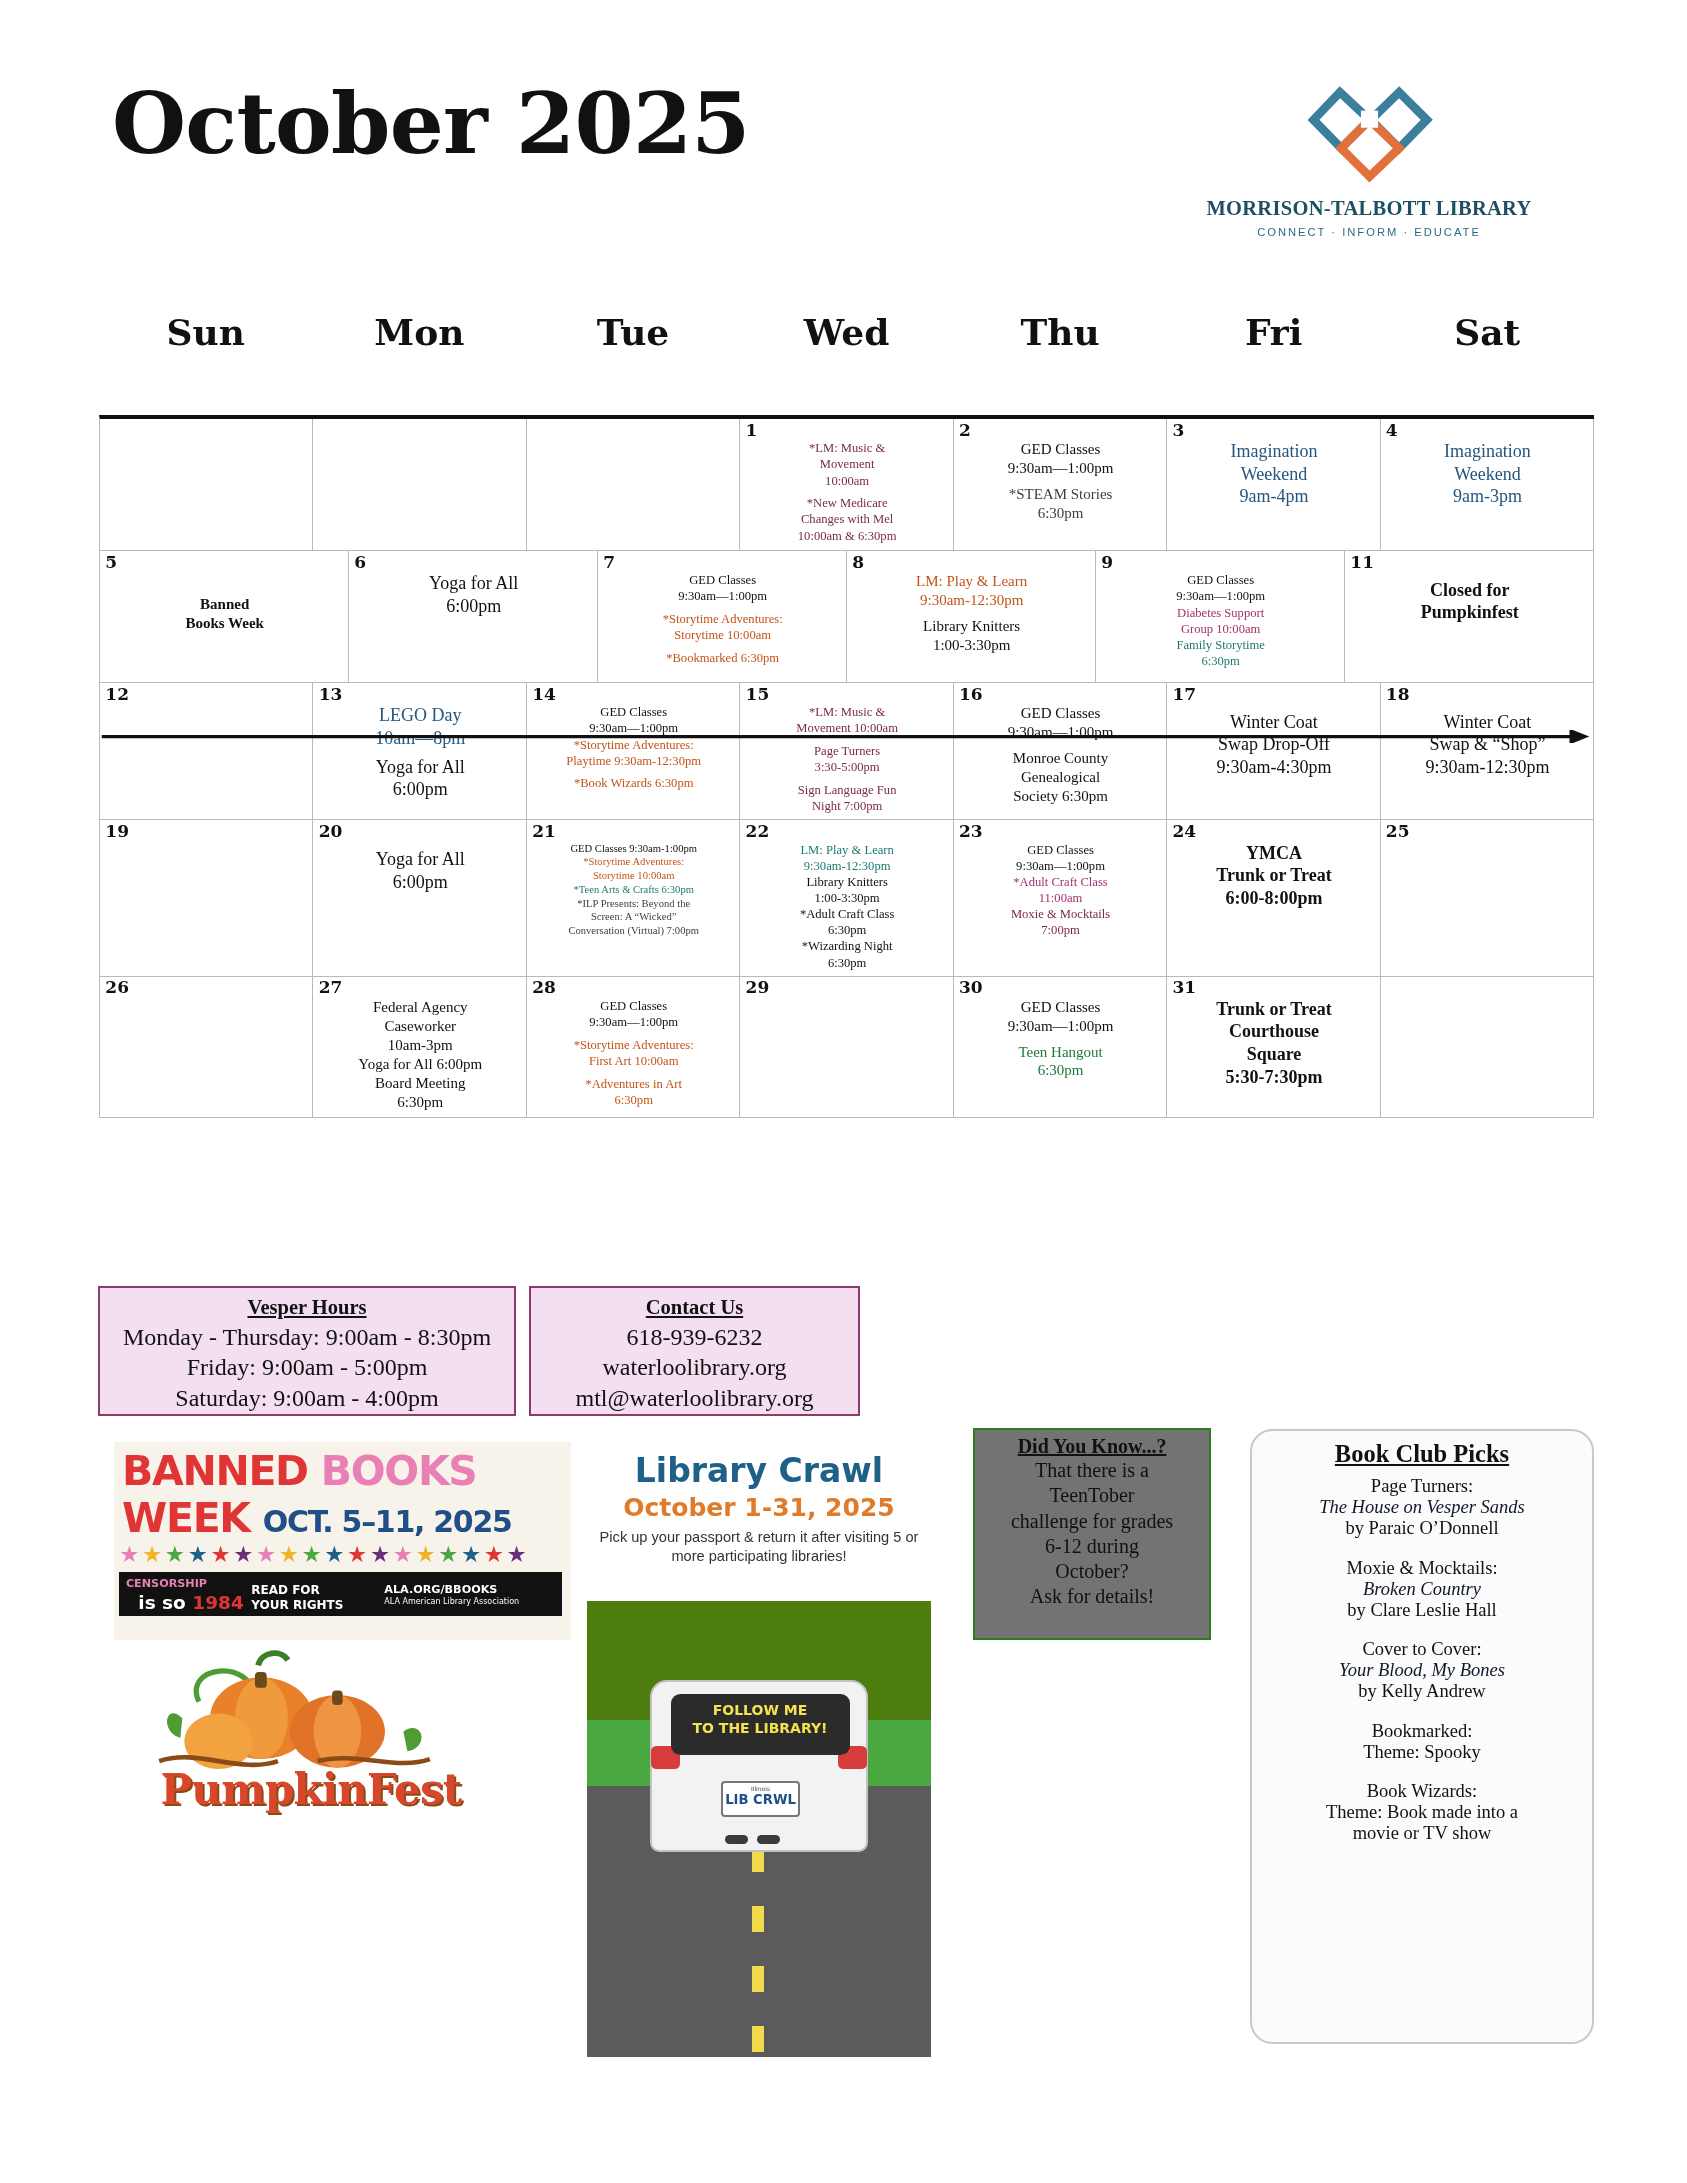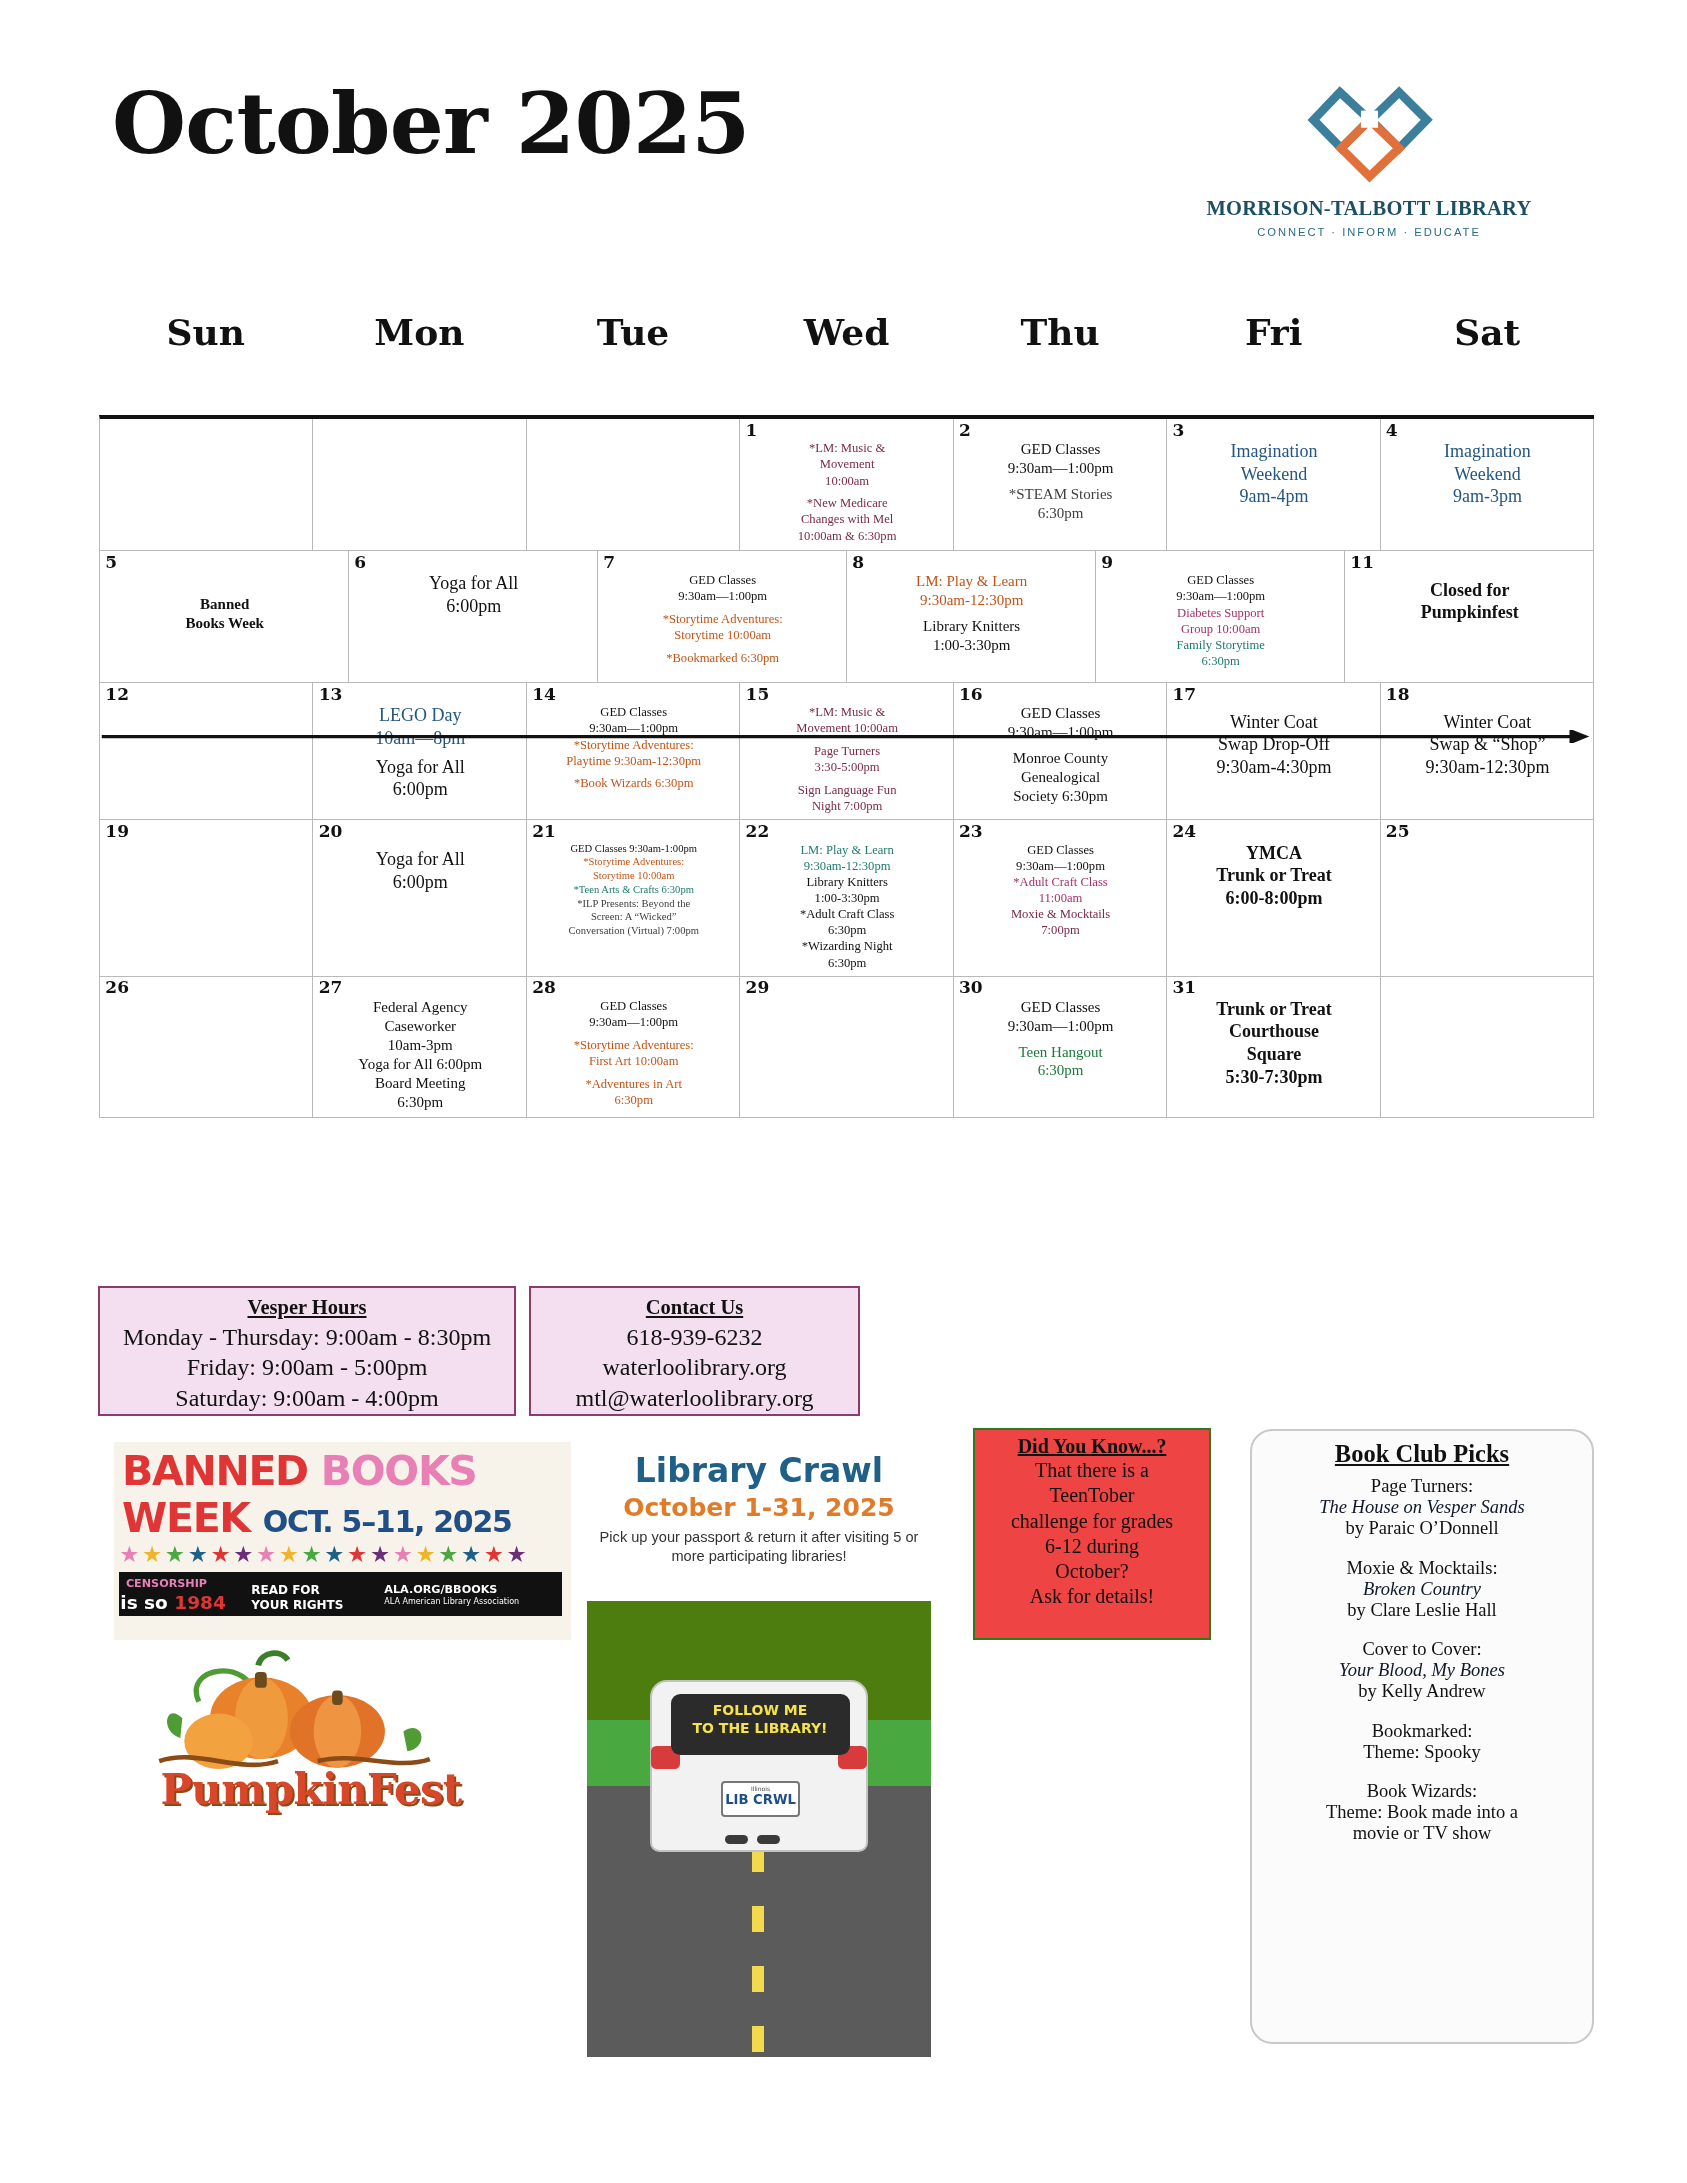--- a/index.html
+++ b/index.html
@@ -109,21 +109,21 @@
     text-align:center; padding-top:8px;
   }
   .box-title {
     font-size:20.5px; font-weight:700; text-decoration:underline; color:#111;
     margin-bottom:2.6px;
   }
   .box-line { font-size:24px; color:#111; line-height:1.28; }
 
   .box-dyk {
     position:absolute; left:973px; top:1428px; width:238px; height:212px;
-    background:#ef4444; border:2px solid #2f7a1d;
+    background:#737373; border:2px solid #2f7a1d;
     text-align:center; padding-top:5.3px;
   }
   .dyk-title { font-size:20px; font-weight:700; text-decoration:underline; color:#111; }
   .dyk-line { font-size:20px; color:#111; line-height:1.26; }
 
   .box-bookclub {
     position:absolute; left:1250px; top:1429px; width:344px; height:615px;
     background:#fbfbfb; border:2.6px solid #c9c9c9; border-radius:22.5px;
     text-align:center; padding:9.3px 12px;
   }
@@ -142,21 +142,21 @@
   .bbw-l2 { position:absolute; left:8px; top:52px; font-family:"DejaVu Sans", sans-serif; font-weight:700; font-size:41px; letter-spacing:-1.3px; }
   .bbw-red { color:#e03535; }
   .bbw-pink { color:#e87fb5; }
   .bbw-navy { color:#1f4f86; }
   .bbw-stars { position:absolute; left:5.3px; top:99px; width:443px; font-size:22.5px; letter-spacing:2.6px; }
   .bbw-bar {
     position:absolute; left:5.3px; top:130px; width:443px; height:44px;
     background:#111; color:#fff; font-family:"DejaVu Sans", sans-serif;
   }
   .bbw-bar .s1 { position:absolute; left:6.6px; top:5.3px; font-size:11.2px; font-weight:700; color:#e87fb5; }
-  .bbw-bar .s2 { position:absolute; left:1px; top:20px; font-size:18.5px; font-weight:700; }
+  .bbw-bar .s2 { position:absolute; left:19px; top:20px; font-size:18.5px; font-weight:700; }
   .bbw-bar .s2 em { color:#e03535; font-style:normal; }
   .bbw-bar .s3 { position:absolute; left:132px; top:10.6px; font-size:12px; font-weight:700; line-height:1.25; }
   .bbw-bar .s4 { position:absolute; left:265px; top:10.6px; font-size:11.2px; font-weight:700; }
   .bbw-bar .s5 { position:absolute; left:265px; top:25px; font-size:8px; }
 
   
   .pumpkinfest { position:absolute; left:119px; top:1639px; width:384px; height:198px; }
   .pf-word {
     position:absolute; left:20px; top:126px; width:344px; text-align:center;
     font-family:"DejaVu Serif", serif; font-weight:700; font-size:42px;

